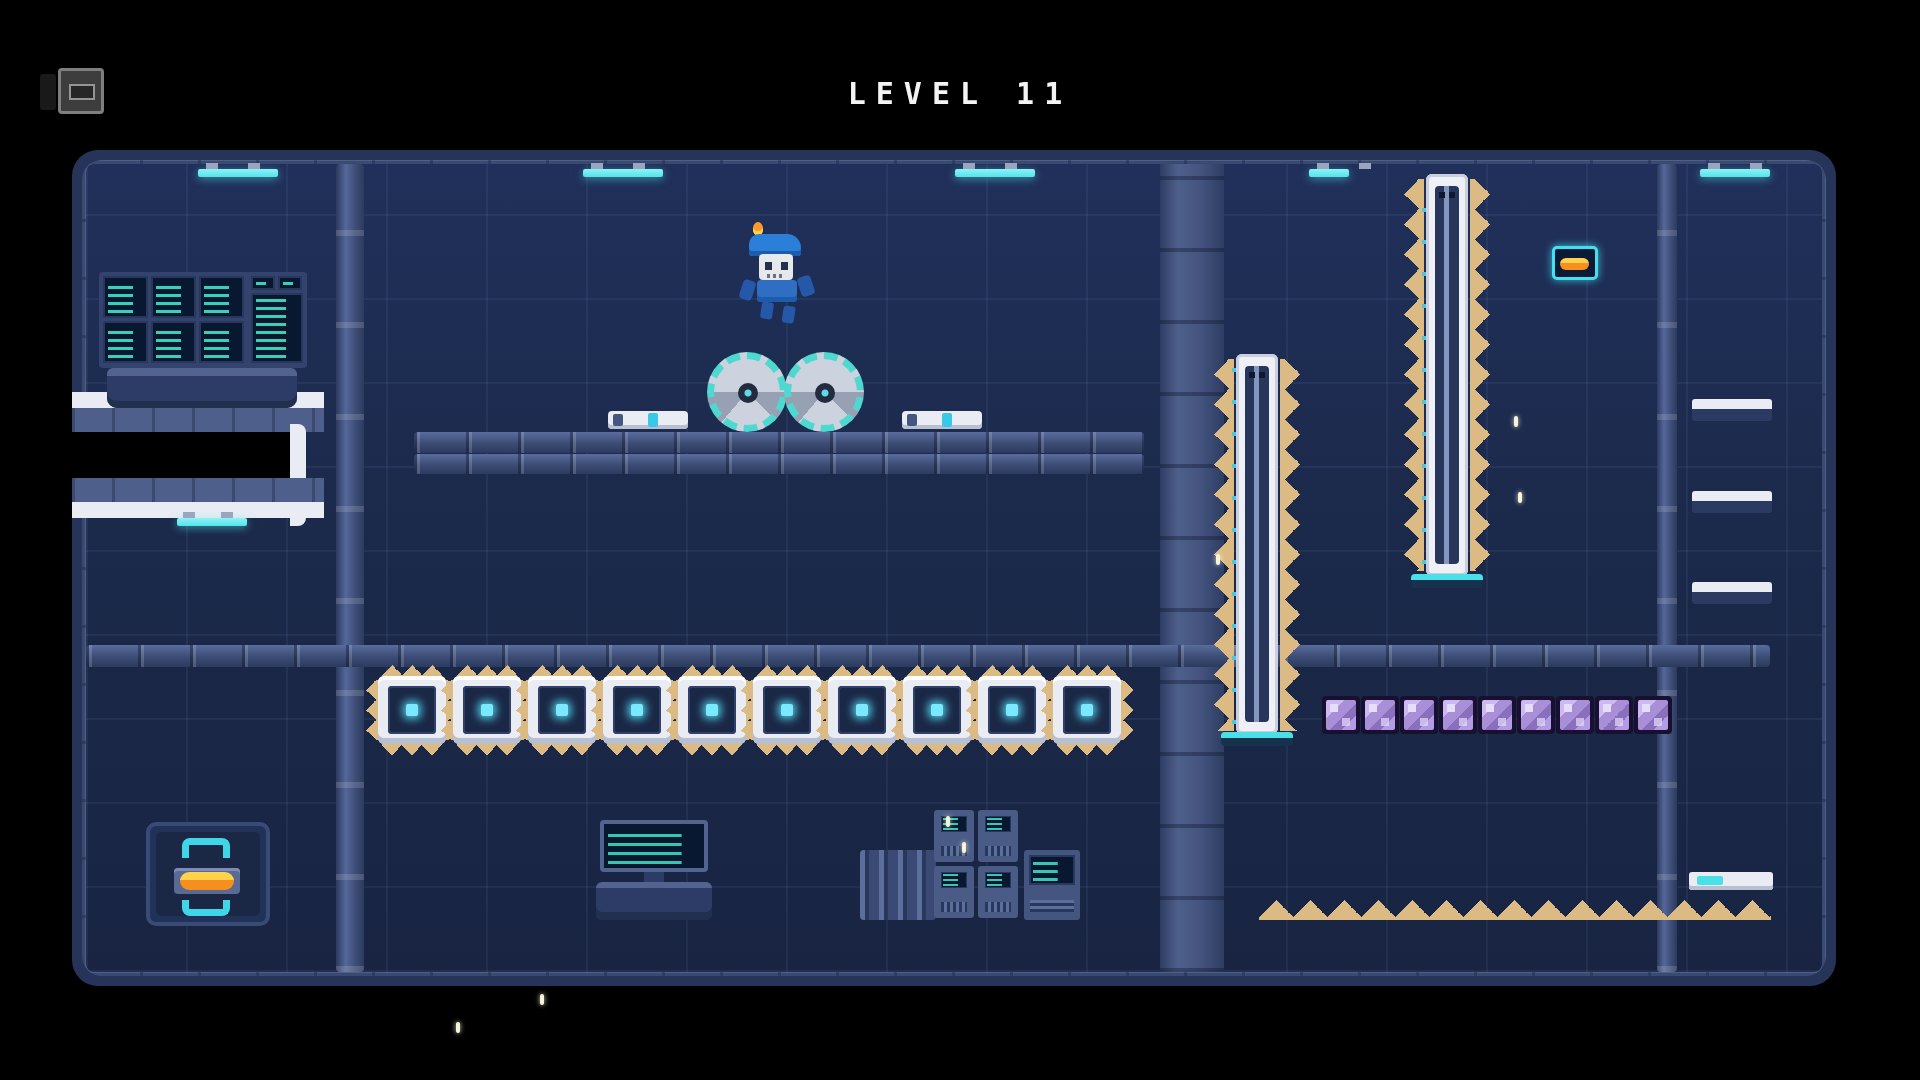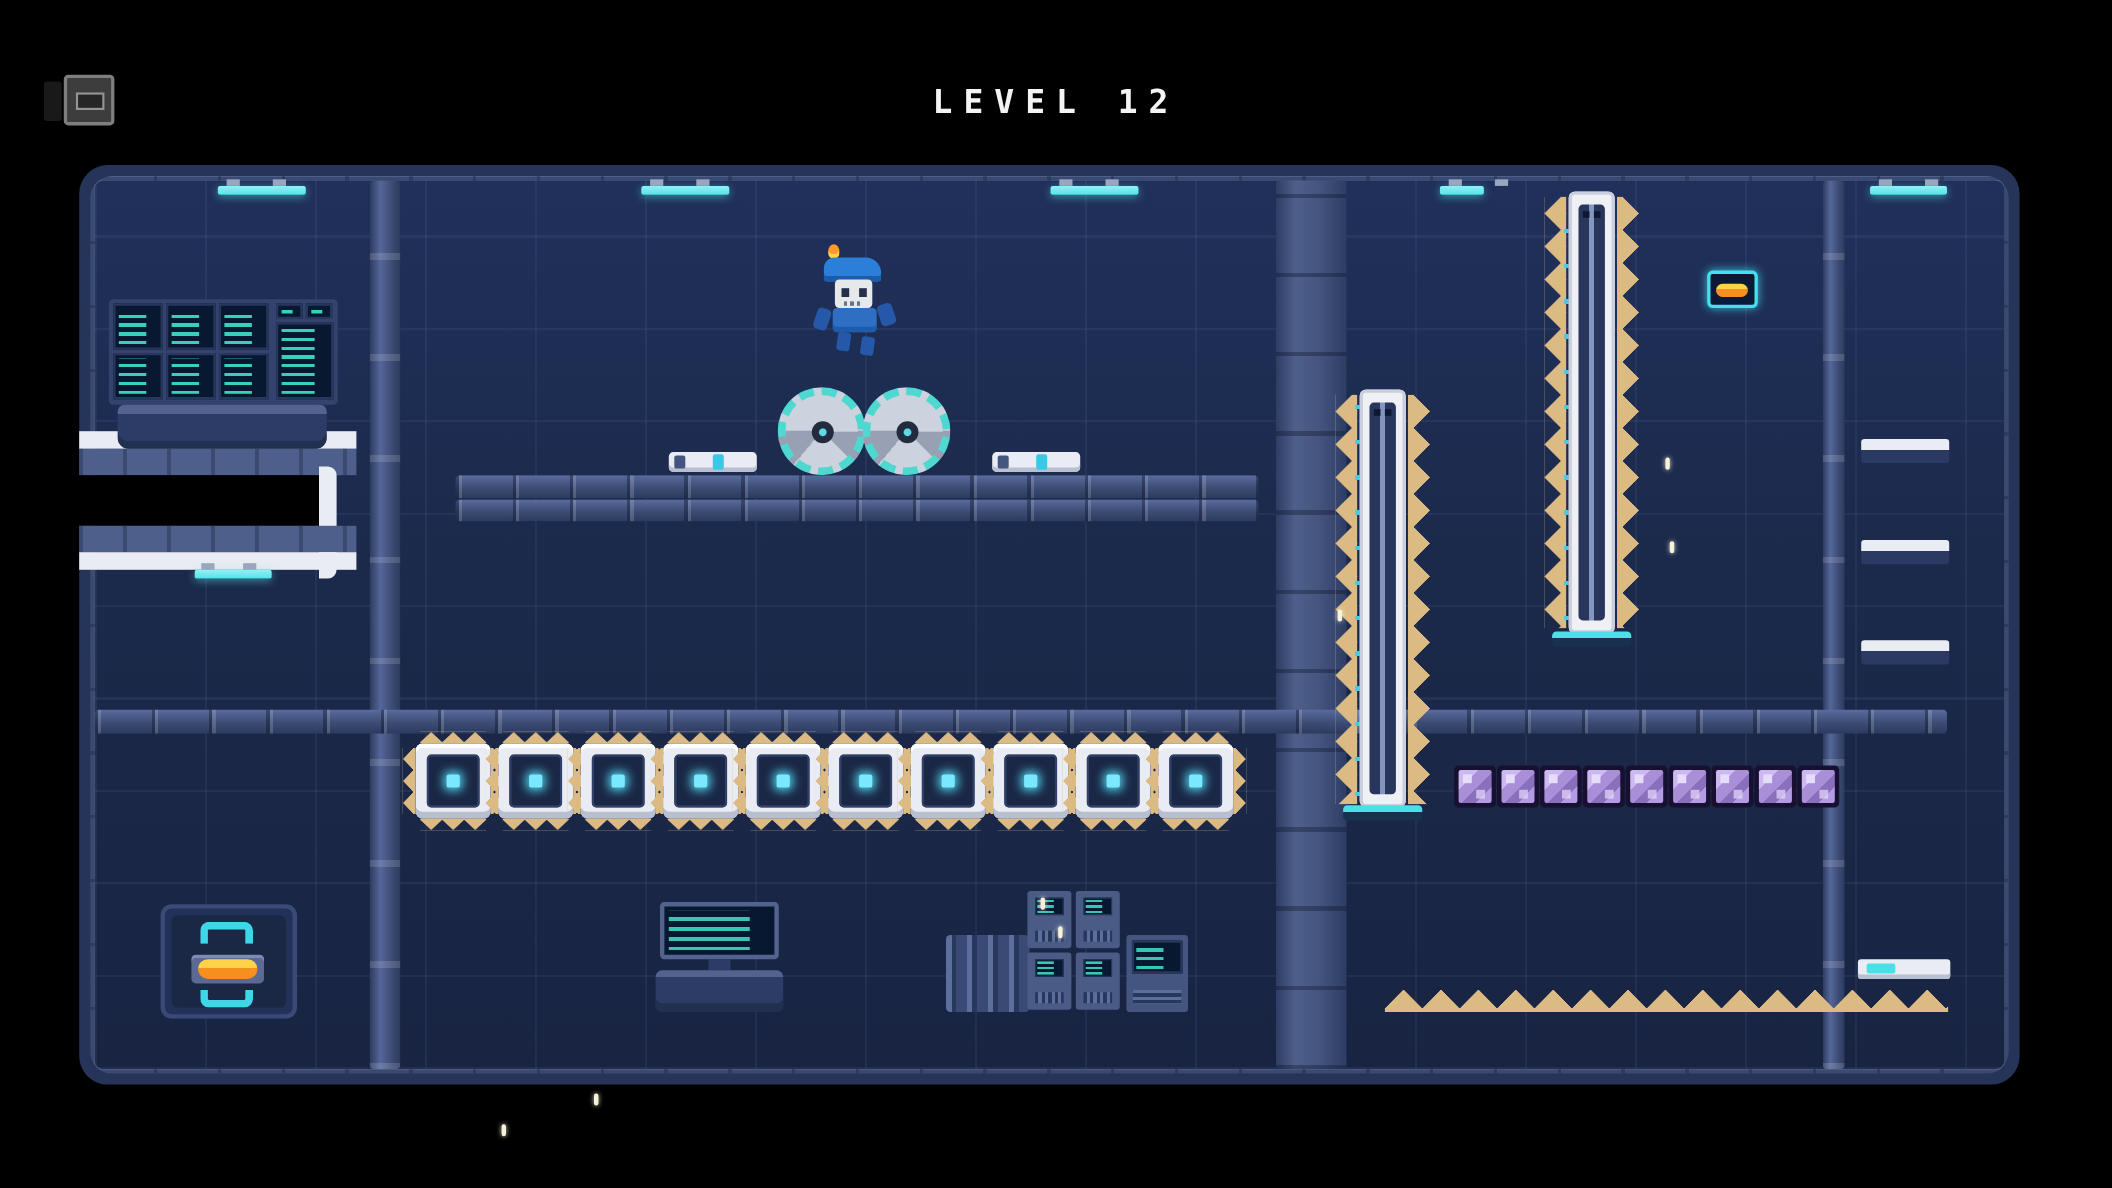--- a/index.html
+++ b/index.html
@@ -226,21 +226,21 @@
 
 <div class="stage">
 
   <div class="hud-btn">
     <div class="hud-tab"></div>
     <div class="hud-sq">
       <div class="hud-inner"></div>
     </div>
   </div>
 
-  <div class="title">LEVEL 12</div>
+  <div class="title">LEVEL 11</div>
 
   <div class="room-outer">
     <div class="room-band"></div>
     <div class="room-white"></div>
     <div class="room-int">
 
       <div class="vpipe vpipe-1"></div>
       <div class="wide-col"></div>
       <div class="vpipe vpipe-2"></div>
 

